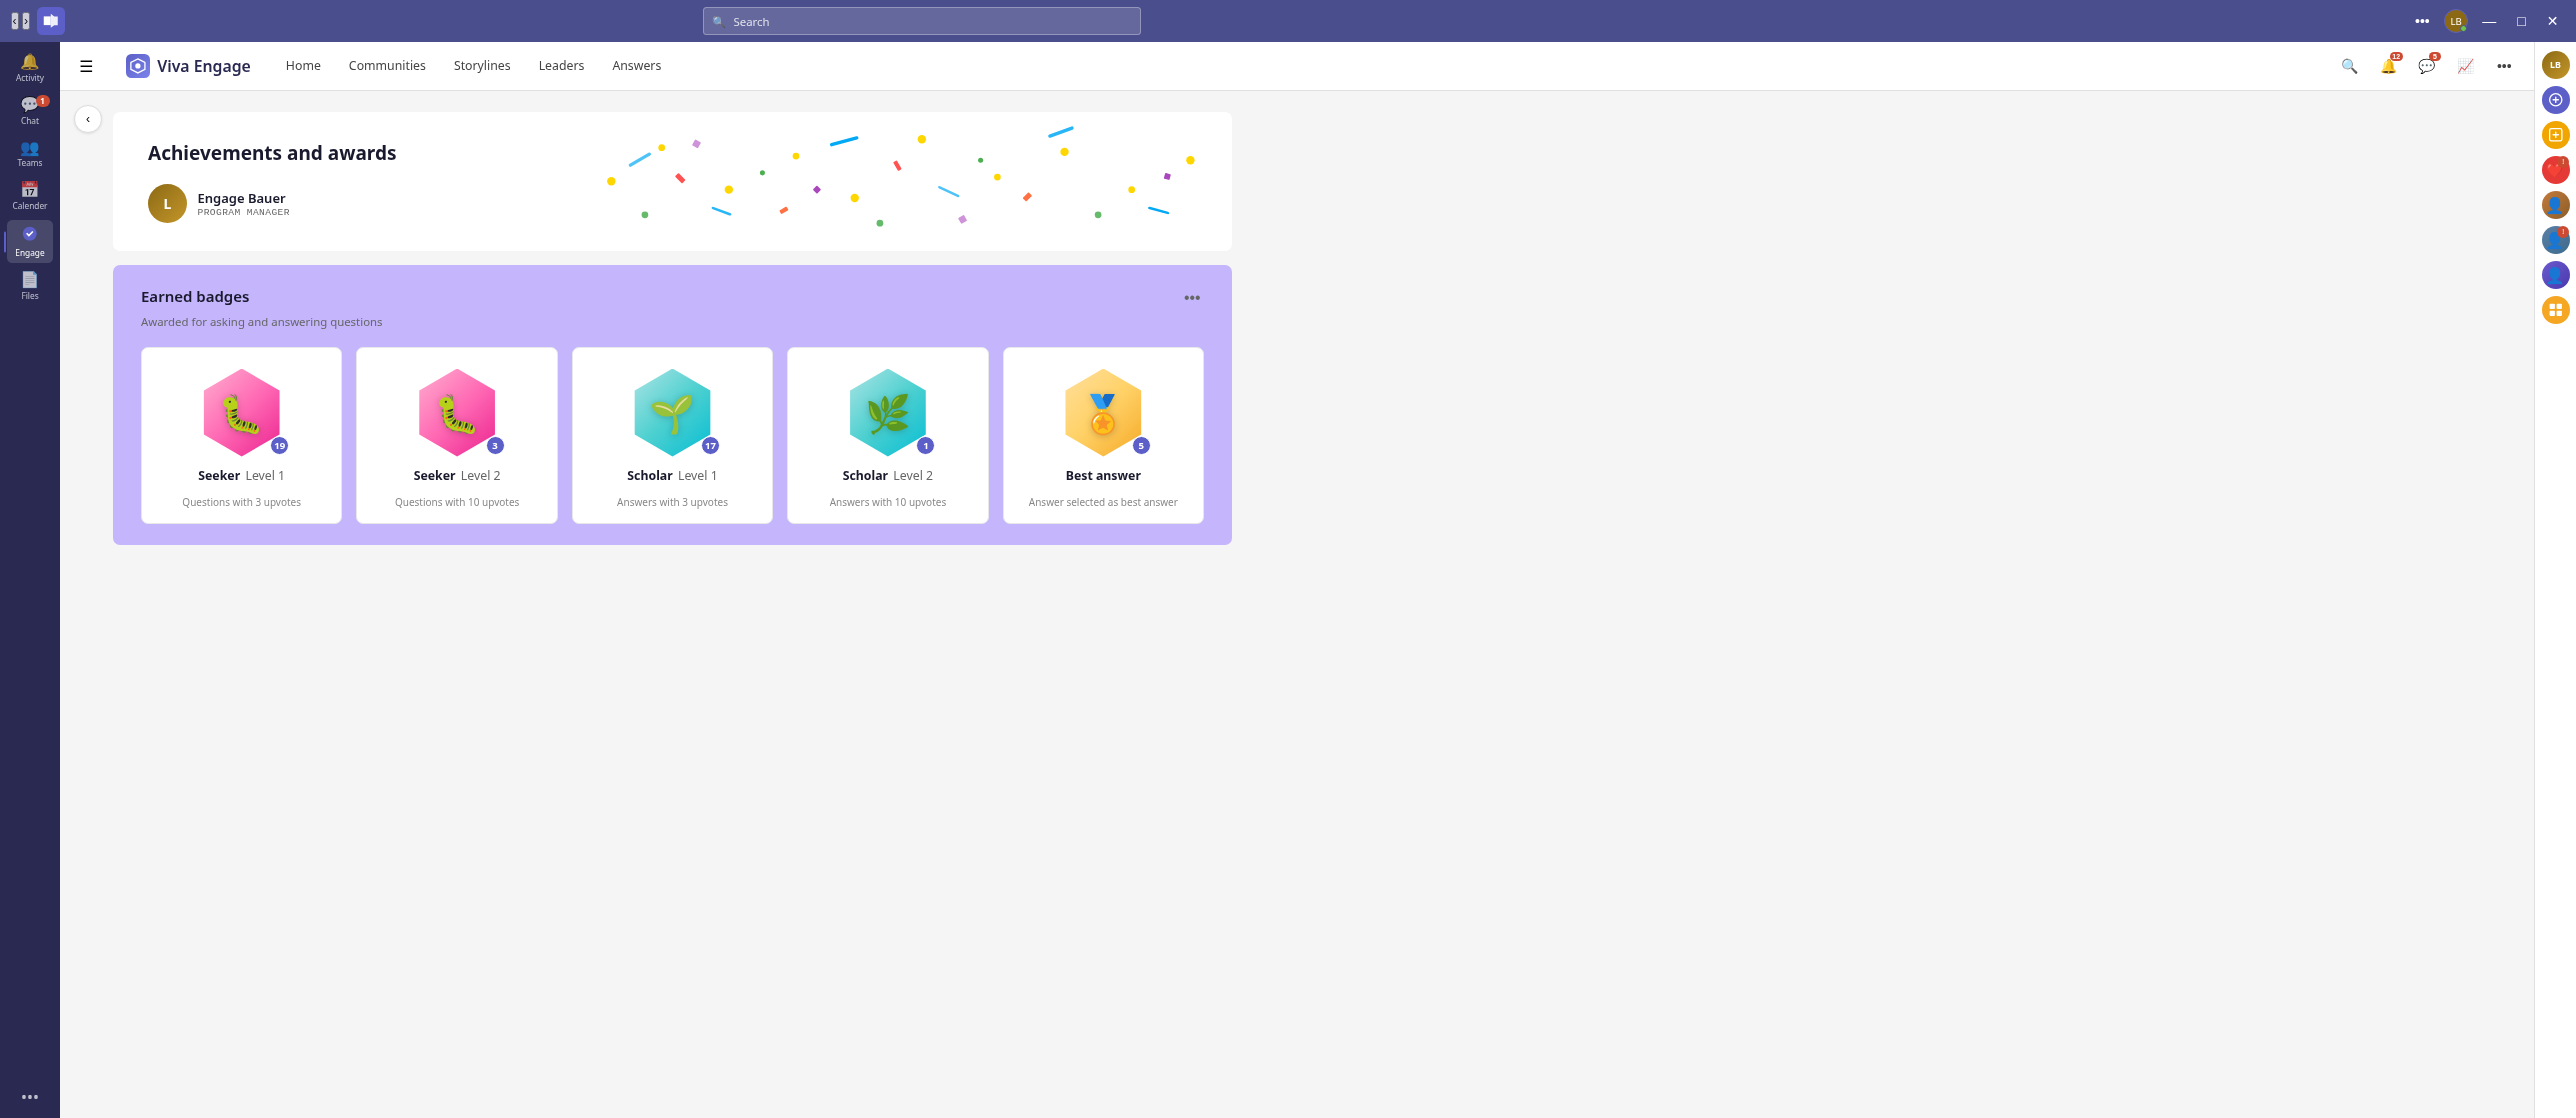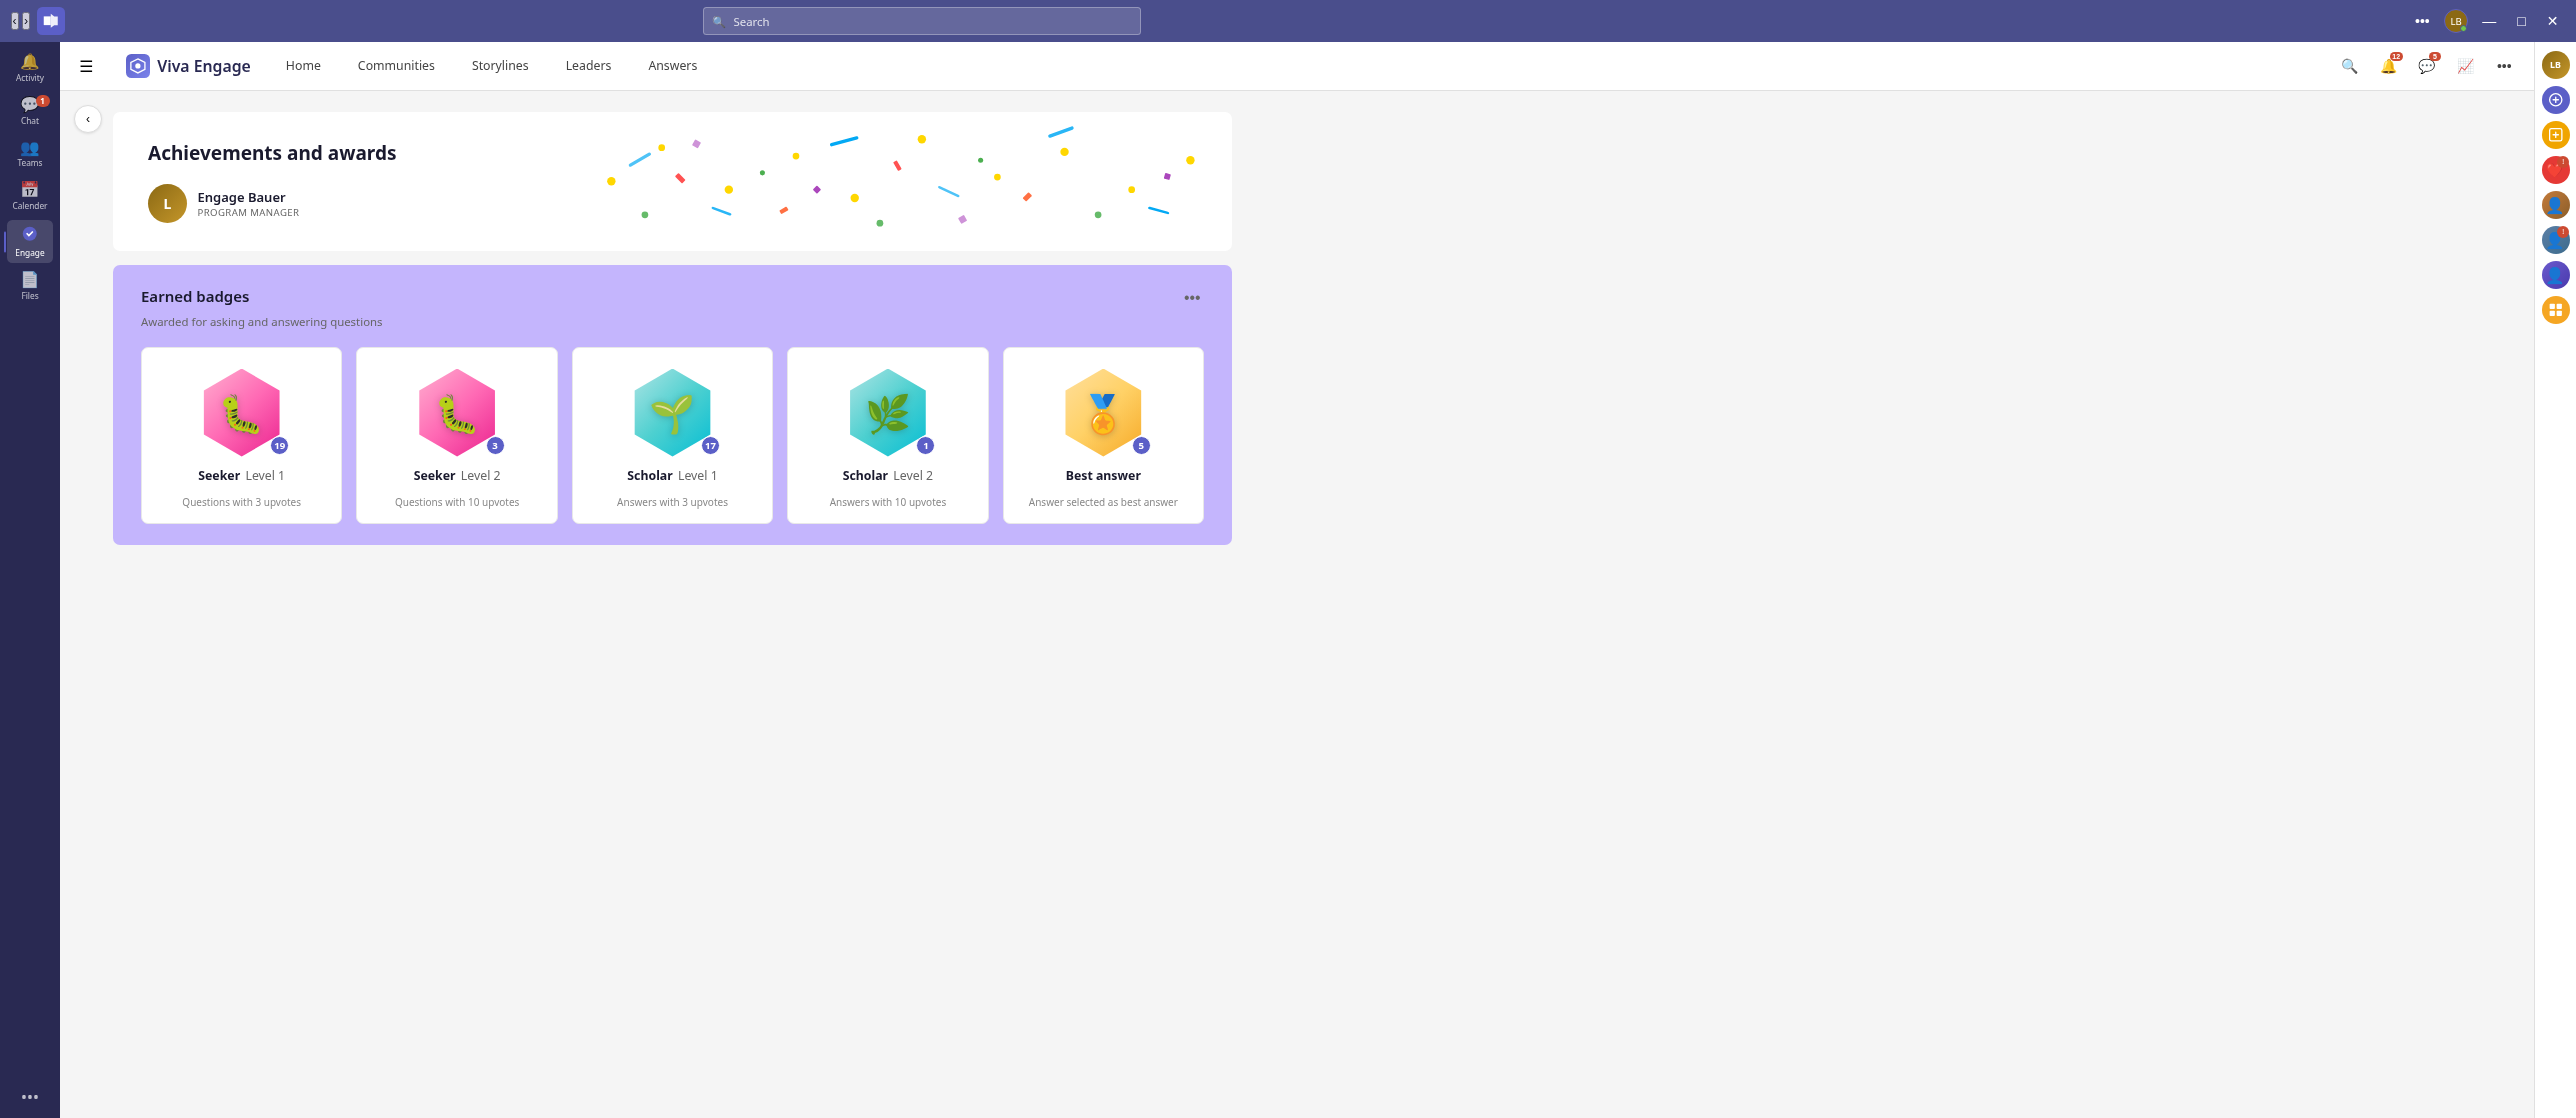--- a/index.html
+++ b/index.html
@@ -171,21 +171,21 @@
       width: 24.5px; height: 24.5px;
       background: linear-gradient(135deg, #5b5fc7, #7b83eb);
       border-radius: 5.3px;
       display: flex; align-items: center; justify-content: center;
       color: white; font-weight: bold; font-size: 12.3px;
     }
     .engage-logo-text {
       font-size: 15.8px; font-weight: 600; color: #292952;
     }
     .engage-nav {
-      display: flex; align-items: center; gap: 9px;
+      display: flex; align-items: center; gap: 0;
     }
     .engage-nav-item {
       padding: 0 14px;
       height: 49px;
       display: flex; align-items: center;
       font-size: 12.3px; color: #444;
       cursor: pointer; border-bottom: 2.6px solid transparent;
       text-decoration: none;
     }
     .engage-topnav-actions {
@@ -249,21 +249,21 @@
     .user-info {
       display: flex; align-items: center; gap: 10.5px;
     }
     .user-avatar {
       width: 39px; height: 39px; border-radius: 50%;
       background: linear-gradient(135deg, #8b6914, #c4962a);
       display: flex; align-items: center; justify-content: center;
       color: white; font-weight: bold; font-size: 14px;
     }
     .user-name { font-size: 13px; font-weight: 600; color: #1a1a2e; }
-    .user-title { font-size: 9.6px; color: #666; text-transform: uppercase; letter-spacing: 0.4px; }
+    .user-title { font-size: 9.6px; color: #666; text-transform: uppercase; letter-spacing: 0.4px; font-family: Liberation Mono, monospace; }
 
     
     .confetti-area {
       position: absolute; right: 0; top: 0; bottom: 0;
       width: 60%; pointer-events: none;
     }
 
     
     .badges-section {
       background: #c4b5fd;

